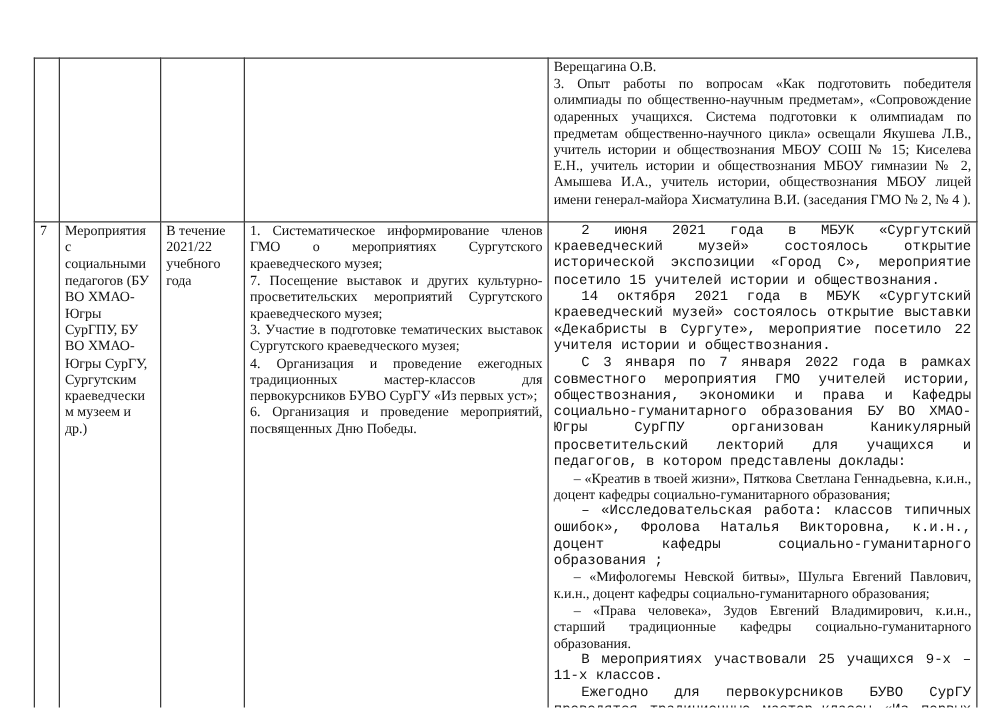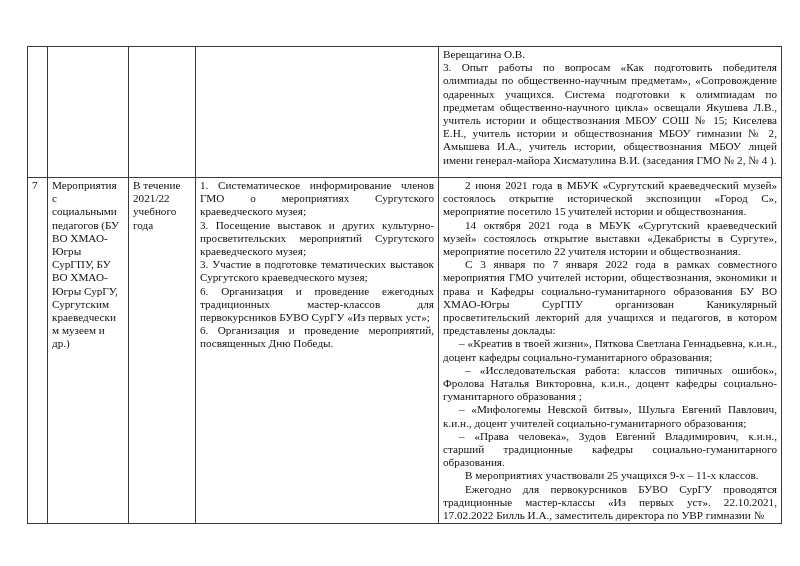--- a/index.html
+++ b/index.html
@@ -6,21 +6,21 @@
   body { width:800px; height:566px; position:relative; overflow:hidden;
          font-family:"Liberation Serif","DejaVu Serif",serif; color:#111; }
   .page { position:absolute; left:0; top:0; width:768px; height:566px; background:#fff; }
   table.doc { position:absolute; left:27px; top:46px; border-collapse:collapse;
               table-layout:fixed; width:754px; }
   table.doc td { border:1.5px solid #3a3a3a; vertical-align:top; padding:1px 4px 1px 4px;
                  font-size:11.2px; line-height:13.2px; }
   col.c1 { width:20px; } col.c2 { width:81px; } col.c3 { width:67px; }
   col.c4 { width:243px; } col.c5 { width:343px; }
   .p { margin:0; text-align:justify; }
-  .ind { text-indent:22px; }
+  .ind { text-indent:22px;font-family:Liberation Mono, monospace; }
   .ind2 { text-indent:16px; }
   .row1 td { height:128px; }
   .row2 td { height:339px; }
   .num { padding-left:3px; }
   .left { text-align:left; }
 </style>
 </head>
 <body>
 
 <div class="page">
@@ -42,32 +42,32 @@
         <p class="p left">Верещагина О.В.</p>
         <p class="p">3. Опыт работы по вопросам «Как подготовить победителя олимпиады по общественно-научным предметам», «Сопровождение одаренных учащихся. Система подготовки к олимпиадам по предметам общественно-научного цикла» освещали Якушева Л.В., учитель истории и обществознания МБОУ СОШ № 15; Киселева Е.Н., учитель истории и обществознания МБОУ гимназии № 2, Амышева И.А., учитель истории, обществознания МБОУ лицей имени генерал-майора Хисматулина В.И. (заседания ГМО № 2, № 4 ).</p>
       </td>
     </tr>
     <tr class="row2">
       <td class="num">7</td>
       <td class="left">Мероприятия с социальными педагогов (БУ ВО ХМАО-Югры СурГПУ, БУ ВО ХМАО-Югры СурГУ, Сургутским краеведчески м музеем и др.)</td>
       <td class="left">В течение 2021/22 учебного года</td>
       <td>
         <p class="p">1. Систематическое информирование членов ГМО о мероприятиях Сургутского краеведческого музея;</p>
-        <p class="p">3. Посещение выставок и других культурно-просветительских мероприятий Сургутского краеведческого музея;</p>
+        <p class="p">7. Посещение выставок и других культурно-просветительских мероприятий Сургутского краеведческого музея;</p>
         <p class="p">3. Участие в подготовке тематических выставок Сургутского краеведческого музея;</p>
-        <p class="p">6. Организация и проведение ежегодных традиционных мастер-классов для первокурсников БУВО СурГУ «Из первых уст»;</p>
+        <p class="p">4. Организация и проведение ежегодных традиционных мастер-классов для первокурсников БУВО СурГУ «Из первых уст»;</p>
         <p class="p">6. Организация и проведение мероприятий, посвященных Дню Победы.</p>
       </td>
       <td>
         <p class="p ind">2 июня 2021 года в МБУК «Сургутский краеведческий музей» состоялось открытие исторической экспозиции «Город С», мероприятие посетило 15 учителей истории и обществознания.</p>
         <p class="p ind">14 октября 2021 года в МБУК «Сургутский краеведческий музей» состоялось открытие выставки «Декабристы в Сургуте», мероприятие посетило 22 учителя истории и обществознания.</p>
         <p class="p ind">С 3 января по 7 января 2022 года в рамках совместного мероприятия ГМО учителей истории, обществознания, экономики и права и Кафедры социально-гуманитарного образования БУ ВО ХМАО-Югры СурГПУ организован Каникулярный просветительский лекторий для учащихся и педагогов, в котором представлены доклады:</p>
         <p class="p ind2">– «Креатив в твоей жизни», Пяткова Светлана Геннадьевна, к.и.н., доцент кафедры социально-гуманитарного образования;</p>
         <p class="p ind">– «Исследовательская работа: классов типичных ошибок», Фролова Наталья Викторовна, к.и.н., доцент кафедры социально-гуманитарного образования ;</p>
-        <p class="p ind2">– «Мифологемы Невской битвы», Шульга Евгений Павлович, к.и.н., доцент учителей социально-гуманитарного образования;</p>
+        <p class="p ind2">– «Мифологемы Невской битвы», Шульга Евгений Павлович, к.и.н., доцент кафедры социально-гуманитарного образования;</p>
         <p class="p ind2">– «Права человека», Зудов Евгений Владимирович, к.и.н., старший традиционные кафедры социально-гуманитарного образования.</p>
         <p class="p ind">В мероприятиях участвовали 25 учащихся 9-х – 11-х классов.</p>
         <p class="p ind">Ежегодно для первокурсников БУВО СурГУ проводятся традиционные мастер-классы «Из первых уст». 22.10.2021, 17.02.2022 Билль И.А., заместитель директора по УВР гимназии №</p>
       </td>
     </tr>
   </tbody>
     </table>
 </div>
 
 </body></html>

